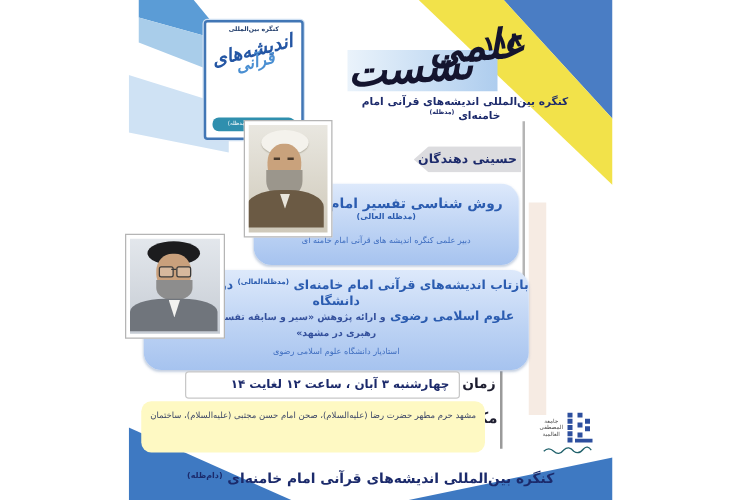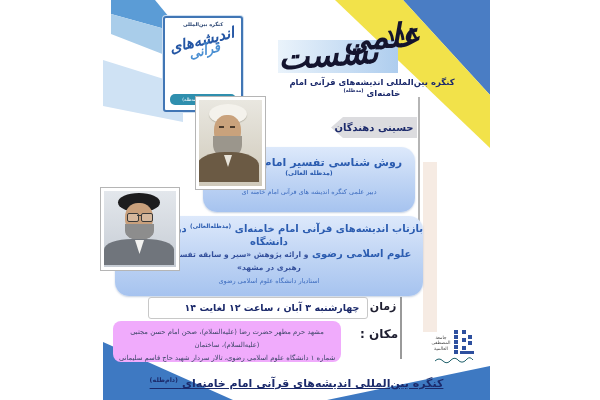--- a/index.html
+++ b/index.html
@@ -57,36 +57,36 @@
   .ib-name .big{font-size:10.5px;}
   .ib-role{font-size:6.5px;color:#3f6ec0;margin-top:4px;}
 
   
   .row-label{position:absolute;direction:rtl;font-size:11px;font-weight:bold;color:#1e1e30;z-index:3;}
   .lab-time{left:255px;top:300px;width:42px;text-align:center;}
   .lab-loc{left:255px;top:327px;width:42px;text-align:center;font-size:12px;}
   .time-box{position:absolute;left:45px;top:297px;width:190px;height:20px;background:#fff;
             border:1px solid #c8c8c8;border-radius:3px;line-height:20px;text-align:center;direction:rtl;
             font-size:9.5px;font-weight:bold;color:#1c2a6b;z-index:3;padding-left:28px;}
-  .loc-box{position:absolute;left:10px;top:321px;width:228px;height:41px;background:#f0abfc;
+  .loc-box{position:absolute;left:10px;top:321px;width:275px;height:41px;background:#fef9c3;
            border-radius:8px;direction:rtl;text-align:center;color:#3b4566;font-size:6.8px;
            line-height:1.9;padding-top:5px;box-sizing:border-box;z-index:3;}
   .vline1{position:absolute;left:315px;top:97px;width:2px;height:153px;background:#b5b5b5;z-index:1;}
   .vline2{position:absolute;left:297px;top:297px;width:2px;height:62px;background:#9a9a9a;z-index:1;}
   .beige{position:absolute;left:320px;top:162px;width:14px;height:170px;background:#f6ebe3;z-index:0;}
 
   
   .mustafa{position:absolute;left:322px;top:330px;width:58px;height:50px;z-index:3;
            display:flex;flex-direction:column;align-items:center;}
   .mustafa .row{display:flex;align-items:center;gap:2px;}
   .mustafa .txt{font-size:4.5px;color:#4a4a4a;text-align:center;line-height:1.25;direction:rtl;}
 
   
   .footer{position:absolute;left:0;top:376px;width:387px;text-align:center;direction:rtl;
-          font-size:11px;font-weight:bold;color:#1b2a6b;z-index:3;text-decoration:underline;}
+          font-size:11px;font-weight:bold;color:#1b2a6b;z-index:3;}
 </style>
 </head>
 <body>
 
 <div class="stage">
   <div class="poster">
 
     <svg class="decor" viewBox="0 0 387 400">
       <polygon points="8,0 52,0 80,34 8,14" fill="#5b9cd6"></polygon>
       <polygon points="8,14 80,34 80,62 8,34" fill="#a9cdea"></polygon>
@@ -165,21 +165,20 @@
       </div>
       <div class="ib-role">استادیار دانشگاه علوم اسلامی رضوی</div>
     </div>
 
     <div class="row-label lab-time">زمان :</div>
     <div class="time-box">چهارشنبه ۳ آبان ، ساعت ۱۲ لغایت ۱۴</div>
 
     <div class="row-label lab-loc">مکان :</div>
     <div class="loc-box">
       <div>مشهد حرم مطهر حضرت رضا (علیه‌السلام)، صحن امام حسن مجتبی (علیه‌السلام)، ساختمان</div>
-      <div>شماره ۱ دانشگاه علوم اسلامی رضوی، تالار سردار شهید حاج قاسم سلیمانی</div>
     </div>
 
     <div class="mustafa">
       <div class="row">
         <div class="txt">
           <div>جامعة</div>
           <div>المصطفی</div>
           <div>العالمیة</div>
         </div>
         <svg width="24" height="26" viewBox="0 0 24 26">

